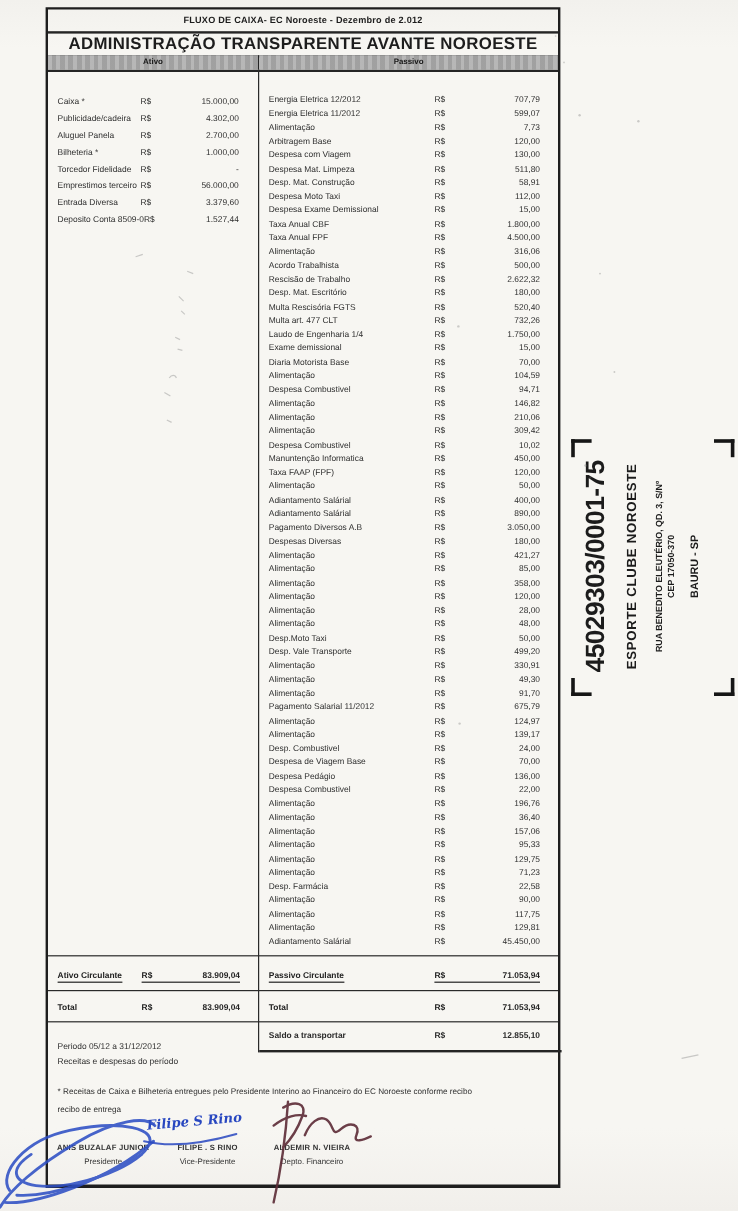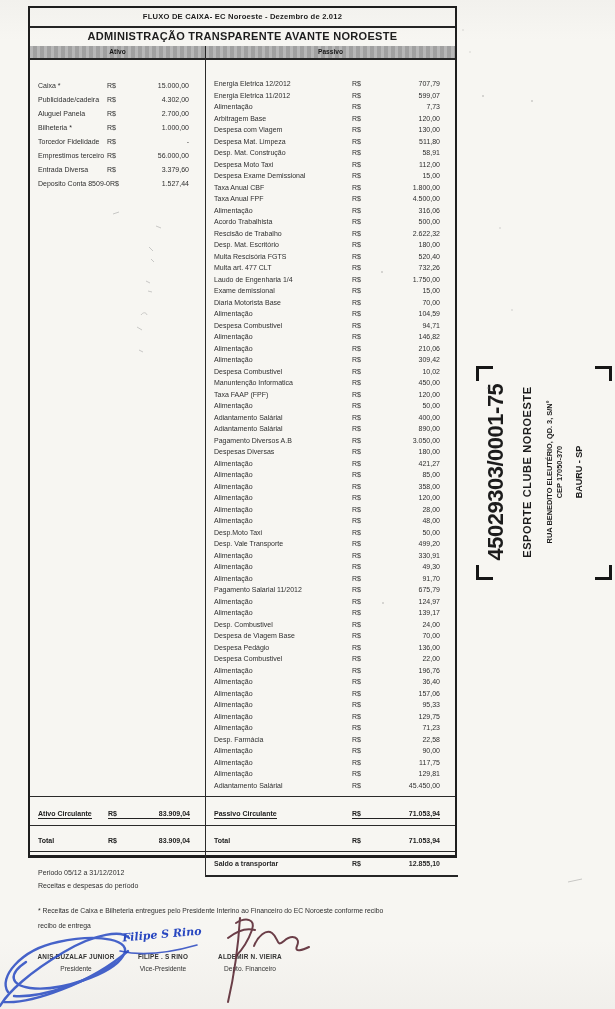--- a/index.html
+++ b/index.html
@@ -3,26 +3,26 @@
 <meta charset="utf-8">
 <style>
   html,body{margin:0;padding:0;}
   body{
     width:615px;height:1009px;position:relative;overflow:hidden;
     background:#f6f5f1;
     background-image:linear-gradient(180deg,#f2f1ed 0,#f7f6f2 40px,#f7f6f2 940px,#f1efeb 1009px);
     font-family:"Liberation Sans",sans-serif;color:#2b2b2b;
   }
   
-  .sheet{position:absolute;left:28px;top:6px;width:429px;height:852px;
+  .sheet{position:absolute;left:38px;top:6px;width:429px;height:984px;
     border:2px solid #1e1e1e;border-bottom-width:3px;box-sizing:border-box;}
   .t1{position:absolute;left:0;right:0;top:0;height:18px;border-bottom:2px solid #252525;
     text-align:center;line-height:18px;font-size:7.6px;font-weight:bold;letter-spacing:.2px;color:#1d1d1d;}
   .t2{position:absolute;left:0;right:0;top:18px;height:20px;border-bottom:2px solid #252525;
-    text-align:center;line-height:20px;font-size:11px;font-weight:bold;letter-spacing:.3px;color:#1d1d1d;}
+    text-align:center;line-height:20px;font-size:14px;font-weight:bold;letter-spacing:.3px;color:#1d1d1d;}
   .band{position:absolute;left:0;right:0;top:38px;height:12px;border-bottom:2px solid #252525;display:flex;}
   .band-cell{background:#a9a9a9;
     background-image:repeating-linear-gradient(90deg,rgba(255,255,255,.16) 0 3px,rgba(0,0,0,.05) 3px 7px);
     text-align:center;line-height:12px;font-size:6.6px;font-weight:bold;color:#161616;}
   .band-cell.l{width:175px;border-right:1px solid #252525;}
   .band-cell.r{flex:1;}
   .vdiv{position:absolute;left:175px;top:50px;width:1px;height:819px;background:#2a2a2a;}
   .hline{position:absolute;left:0;right:0;height:1px;background:#2a2a2a;}
   .lineA{top:788px;}.lineB{top:817px;}.lineC{top:843px;}
   

